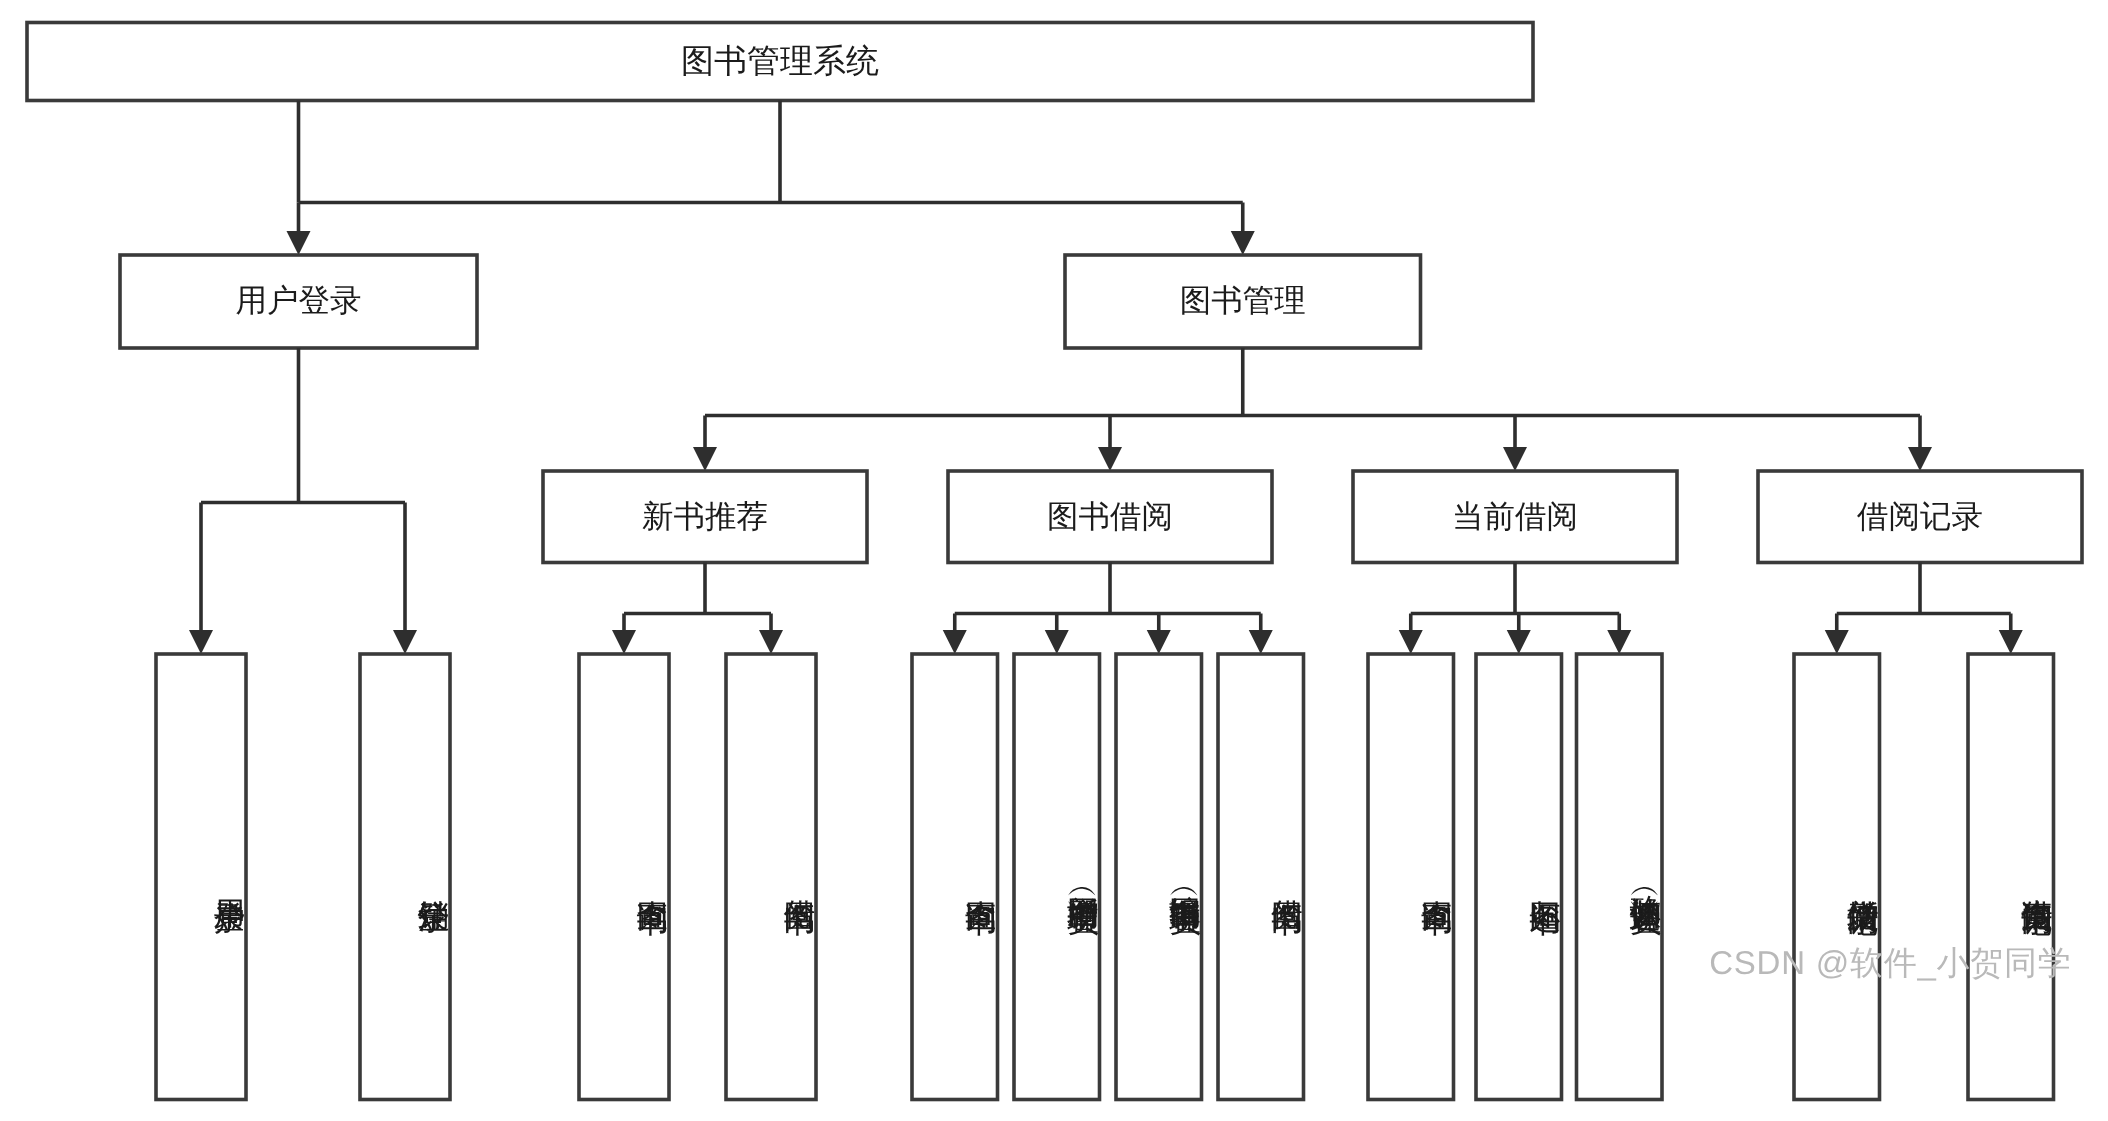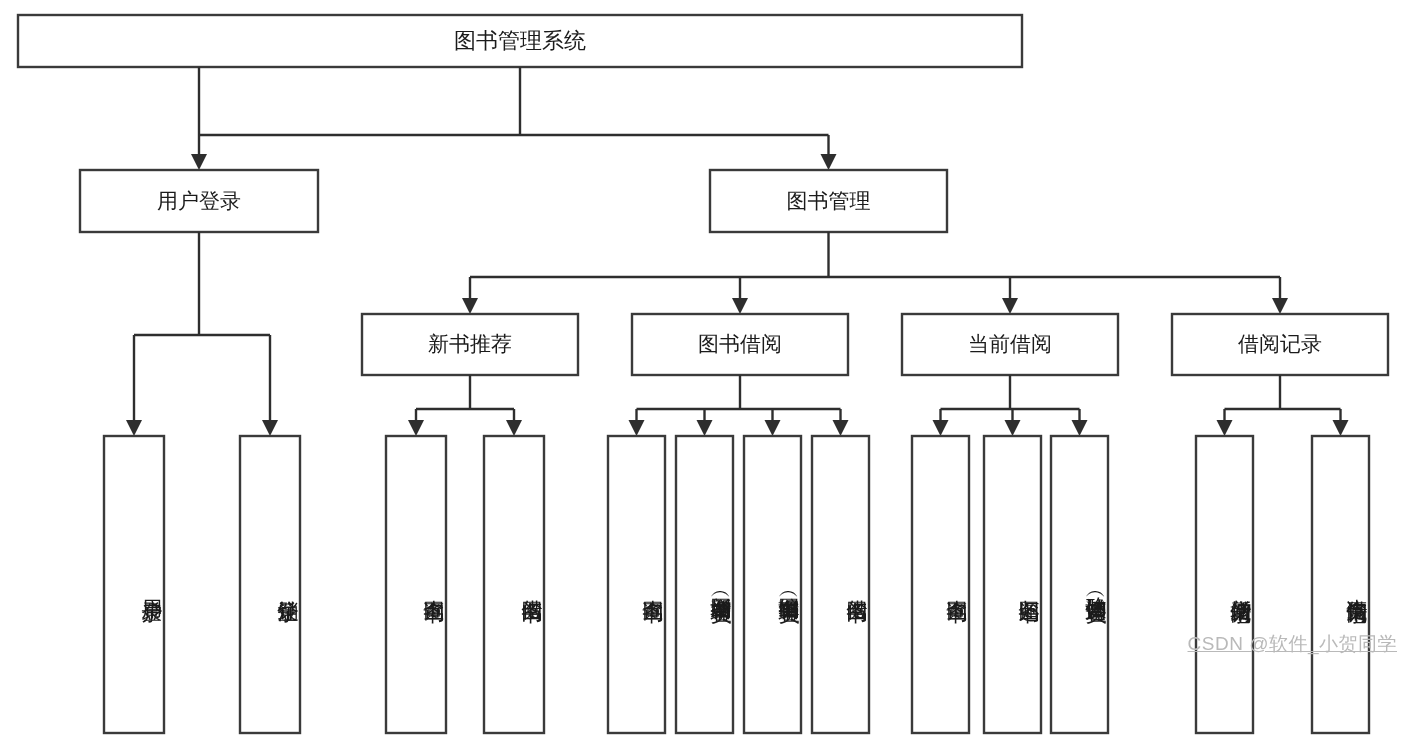--- a/index.html
+++ b/index.html
@@ -62,28 +62,27 @@
     text-orientation: upright;
     white-space: nowrap;
     letter-spacing: 1px;
     display: flex;
     align-items: flex-start;
     justify-content: center;
     pointer-events: none;
   }
   .watermark {
     position: absolute;
-    right: 8px;
+    right: 24px;
     bottom: 4px;
     font-family: "Liberation Sans", "DejaVu Sans", sans-serif;
-    font-size: 19px;
+    font-size: 22px;
     color: #b9b9b9;
     white-space: nowrap;
     letter-spacing: 0.5px;
-    text-decoration: underline;
   }
 </style>
 </head>
 <body>
 
 <div id="diagram-root">
 
   <svg class="flow-canvas" id="flow-svg" viewBox="0 0 1405 747">
       <g>
         <rect x="18" y="15" width="1004" height="52" class="node-box"></rect>

